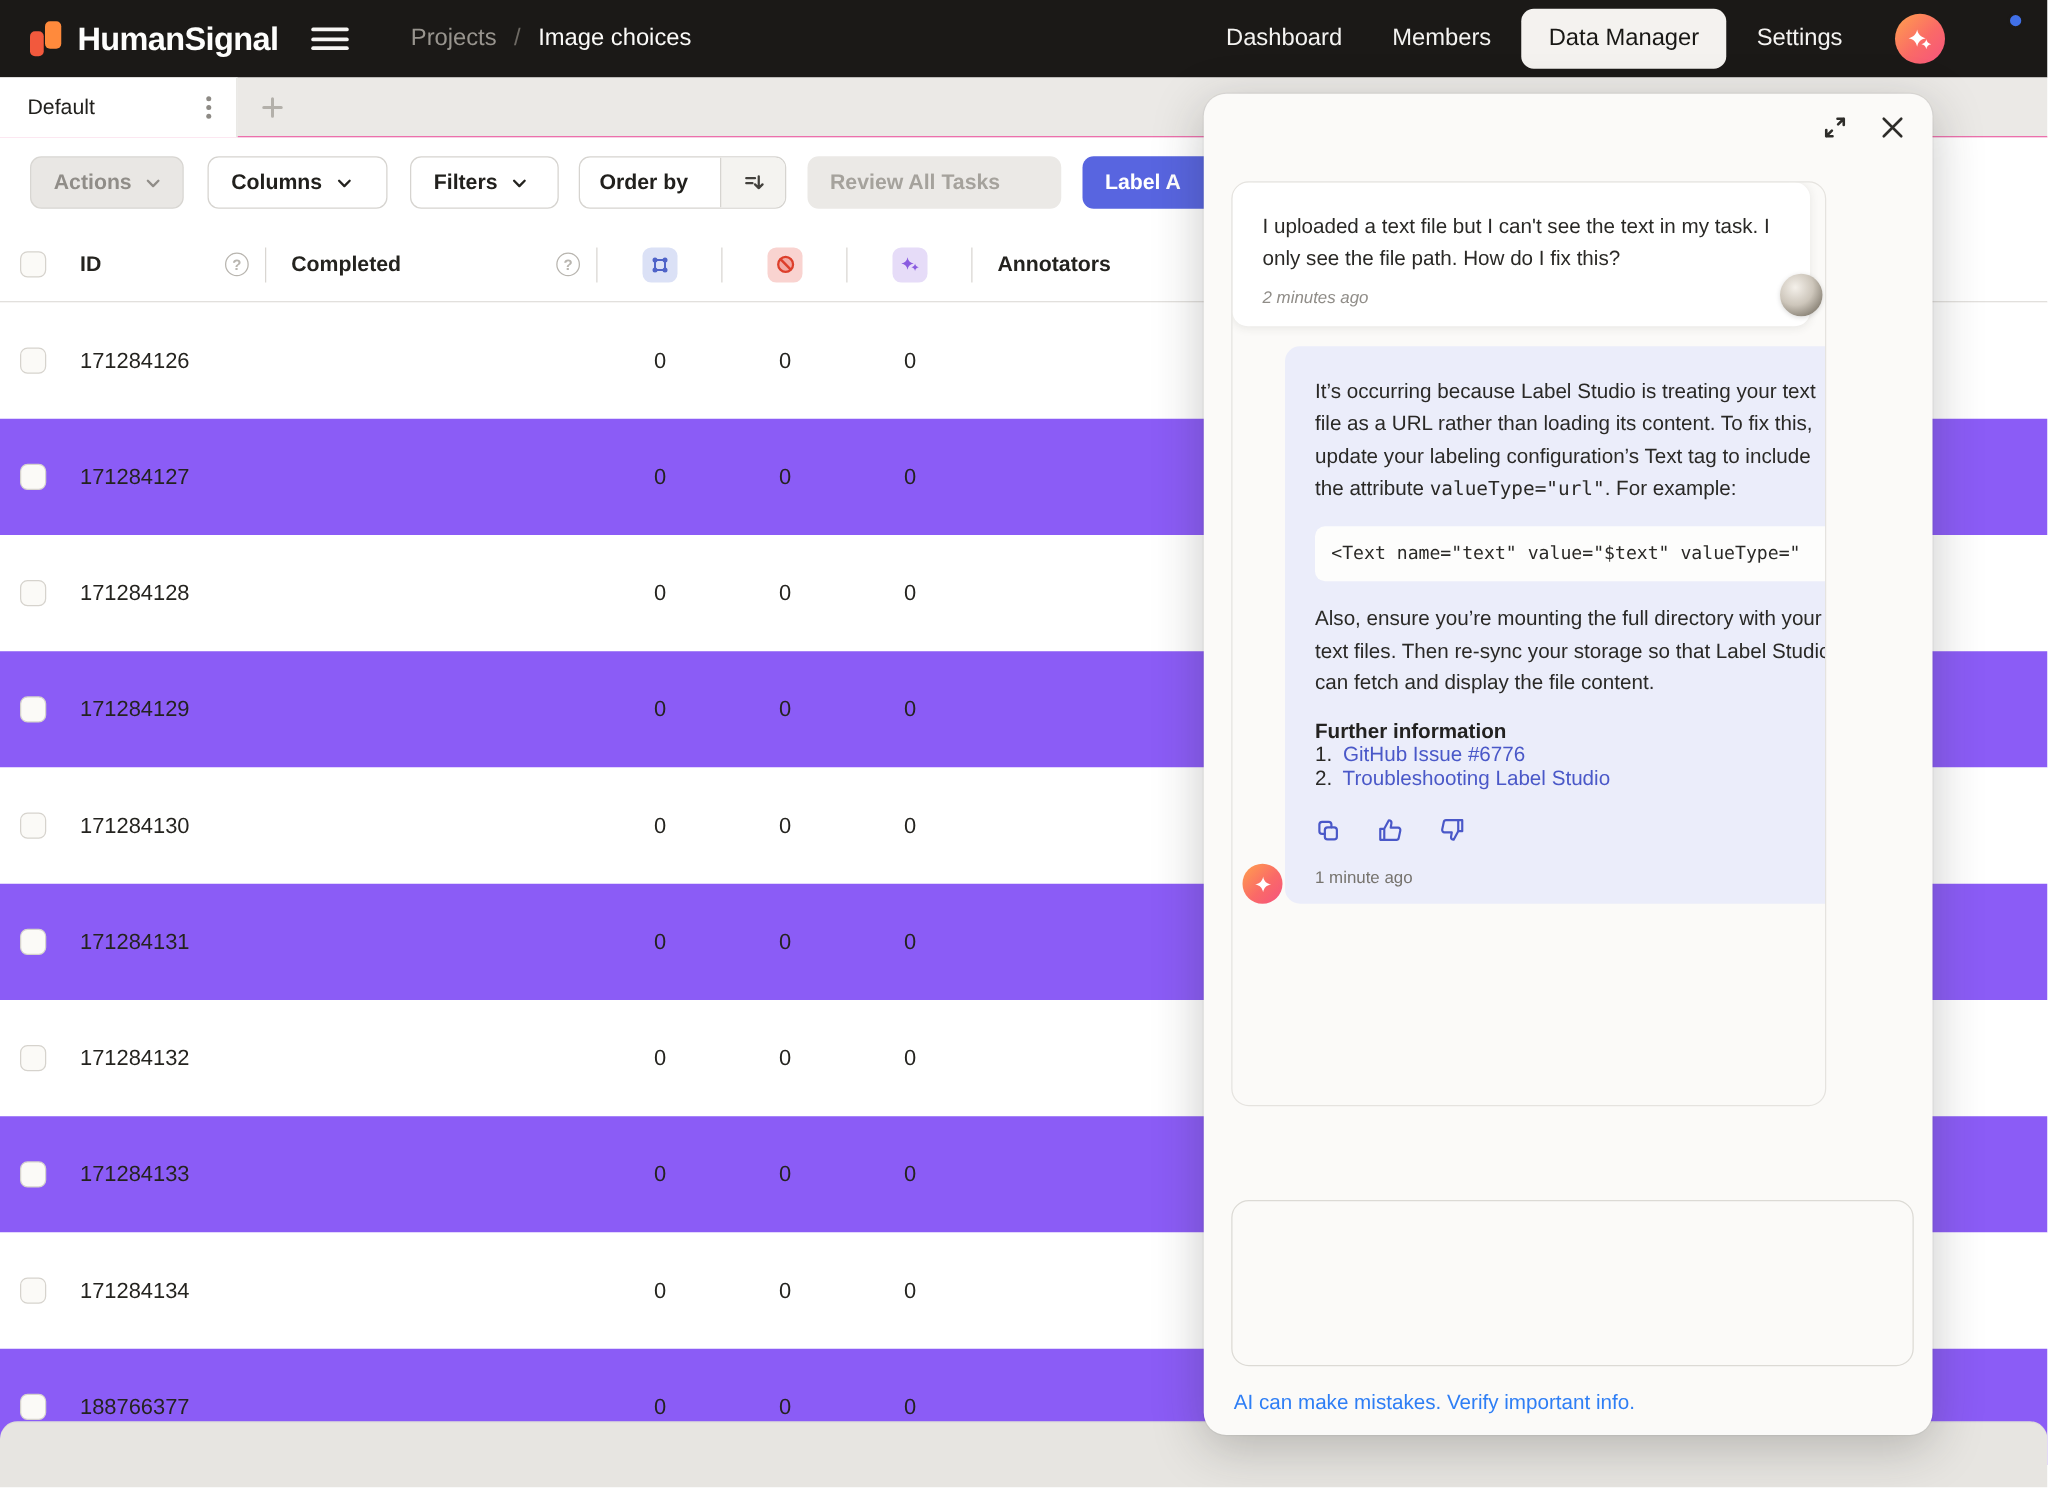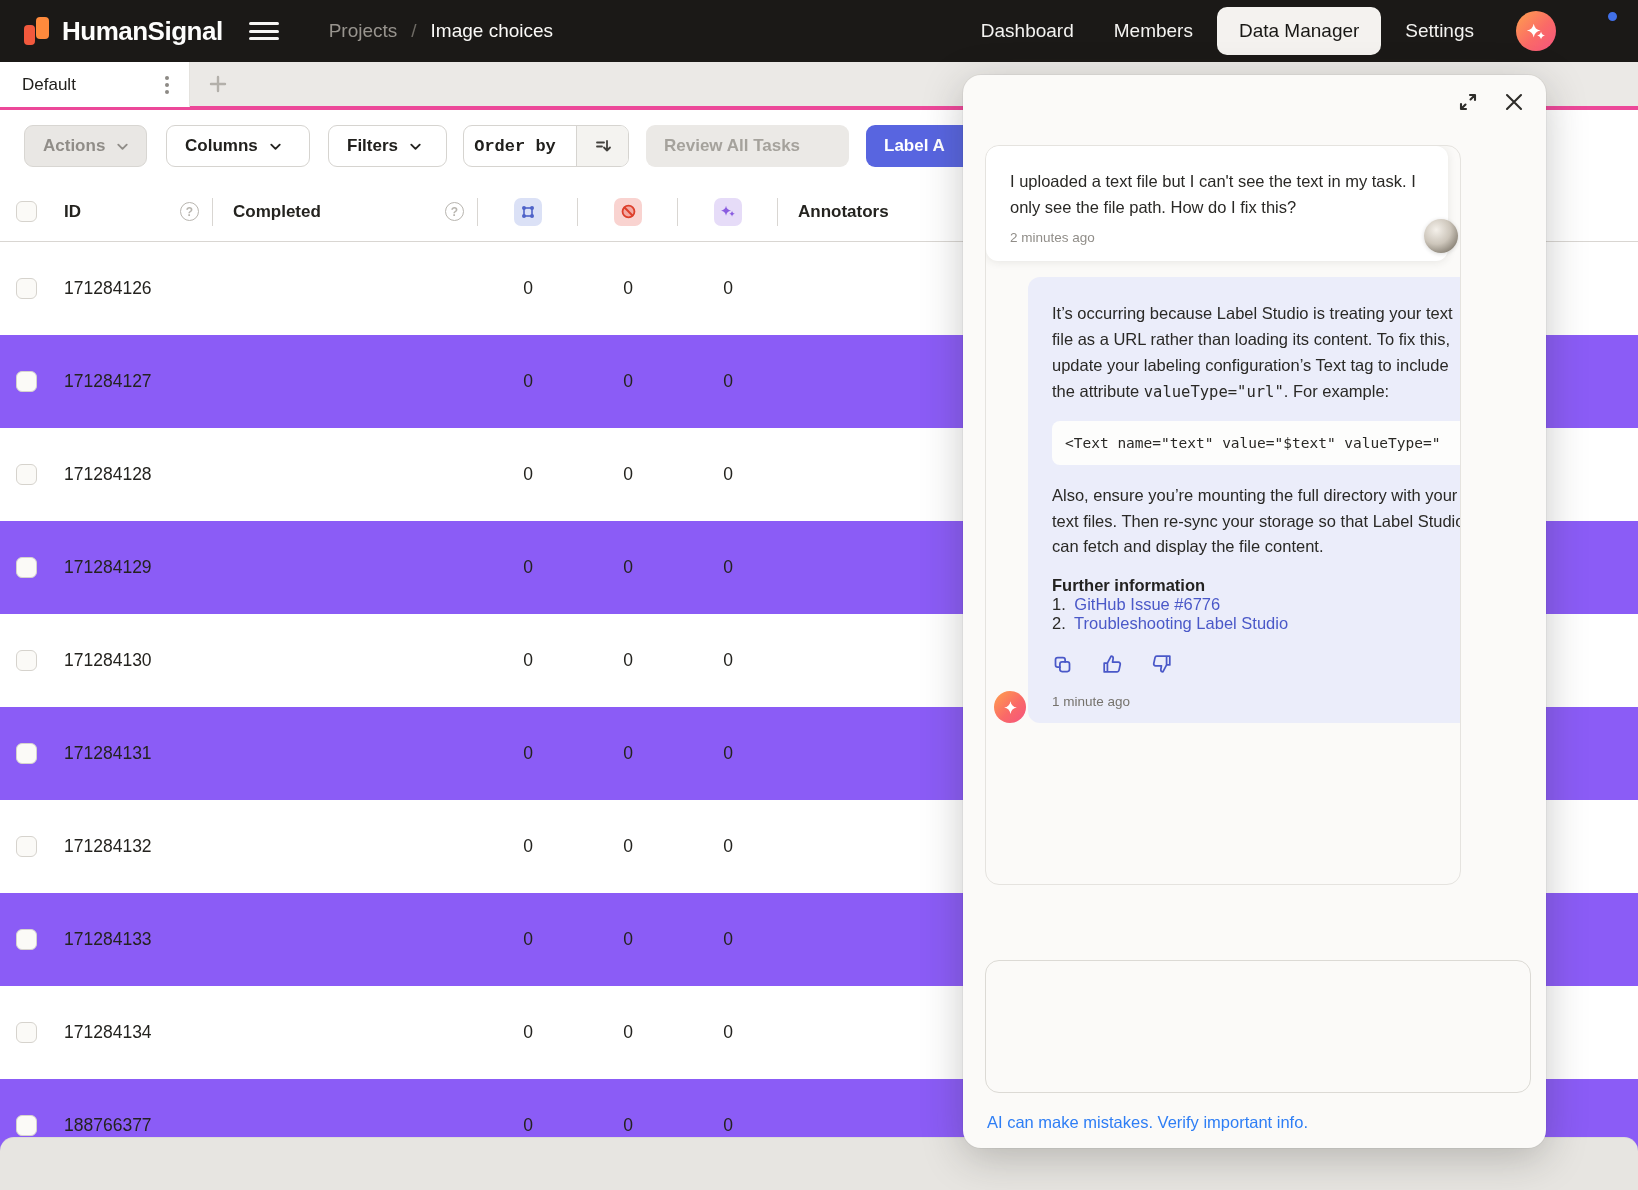--- a/index.html
+++ b/index.html
@@ -32,21 +32,21 @@
     background:linear-gradient(135deg,#ffa14d 0%,#fa6a67 55%,#f5537f 100%);
     display:flex; align-items:center; justify-content:center;
   }
   .avatar-wrap { position:relative; margin-left:14px; width:40px; height:40px; cursor:pointer; }
   .avatar-img {
     width:40px; height:40px; border-radius:50%;
     background:radial-gradient(circle at 38% 32%, #f3efe9 0%, #cfc8bd 40%, #8f887c 75%, #5e574c 100%);
   }
   .avatar-dot { position:absolute; right:-1px; top:-1px; width:13px; height:13px; border-radius:50%; background:#4170e8; border:2px solid #1b1917; }
   
-  .tabbar { height:48px; background:#ebe9e6; border-bottom:4px solid #ec4899; display:flex; align-items:stretch; }
+  .tabbar { height:48px; background:#ebe9e6; border-bottom:1px solid #ec4899; display:flex; align-items:stretch; }
   .tab {
     width:190px; background:#ffffff; display:flex; align-items:center;
     padding:0 14px 0 22px; font-size:17px; color:#21201d;
     margin-bottom:-1px; border-right:1px solid #e4e2de; cursor:pointer;
   }
   .tab-label { flex:1; }
   .kebab { display:flex; flex-direction:column; gap:3px; padding:6px; cursor:pointer; }
   .kebab i { width:4px; height:4px; border-radius:50%; background:#8d8a85; }
   .tab-add { width:56px; display:flex; align-items:center; justify-content:center; color:#b3b0aa; cursor:pointer; }
   
@@ -54,21 +54,21 @@
   .btn {
     position:absolute; top:15px; height:42px; border-radius:9px; border:1px solid #d6d4d0;
     background:#ffffff; font-family:inherit; font-size:17px; font-weight:600; color:#21201d;
     display:flex; align-items:center; justify-content:flex-start; gap:10px; cursor:pointer; padding:0 18px;
   }
   .btn svg { flex:0 0 auto; }
   .btn-actions { left:24px; width:123px; background:#e9e7e4; color:#908d88; border-color:#d8d6d2; }
   .btn-columns { left:166px; width:144px; }
   .btn-filters { left:328px; width:119px; }
   .btn-orderby { left:463px; width:166px; padding:0; overflow:hidden; }
-  .ob-label { flex:1; text-align:center;font-family:Liberation Mono, monospace; }
+  .ob-label { flex:1; text-align:center; }
   .ob-seg { width:52px; align-self:stretch; border-left:1px solid #d6d4d0; background:#f4f3f0; display:flex; align-items:center; justify-content:center; }
   .btn-review { left:646px; width:203px; background:#ebe9e6; border:none; color:#a5a29c; font-weight:600; }
   .btn-labelall { left:866px; width:132px; background:var(--accent-blue,#5865e0); border:none; color:#ffffff; }
   
   .thead { height:60px; display:flex; align-items:center; border-bottom:1px solid #d9d6d2; background:#fff; }
   .cell { display:flex; align-items:center; }
   .c-check { flex:0 0 56px; padding-left:16px; }
   .c-id { flex:0 0 157px; padding:0 14px 0 8px; position:relative; }
   .c-completed { flex:0 0 265px; padding:0 14px 0 20px; position:relative; }
   .c-num { flex:0 0 100px; justify-content:center; position:relative; }
@@ -110,21 +110,21 @@
   .messages {
     position:absolute; left:22px; top:70px; width:476px; height:740px;
     border:1px solid #e5e3df; border-radius:14px; overflow:hidden;
   }
   .user-row { position:relative; }
   .user-bubble {
     width:462px; background:#ffffff; border-radius:12px; padding:22px 24px 16px;
     box-shadow:0 1px 8px rgba(50,48,44,0.10);
   }
   .msg-text { font-size:16.5px; line-height:1.58; color:#2a2926; }
-  .msg-time { margin-top:10px; font-size:13.5px; color:#908d88; }
+  .msg-time { margin-top:10px; font-size:13.5px; color:#908d88;font-style:italic; }
   .user-avatar {
     position:absolute; right:2px; bottom:8px; width:34px; height:34px; border-radius:50%;
     background:radial-gradient(circle at 36% 32%, #f4f0ea 0%, #cdc6bb 45%, #8b8478 78%, #585145 100%);
     box-shadow:0 1px 4px rgba(0,0,0,0.15);
   }
   .ai-row { position:relative; margin-top:16px; }
   .ai-bubble {
     margin-left:42px; width:464px; background:#ebedfa; border-radius:12px;
     padding:24px 24px 14px; color:#2a2926;
   }

